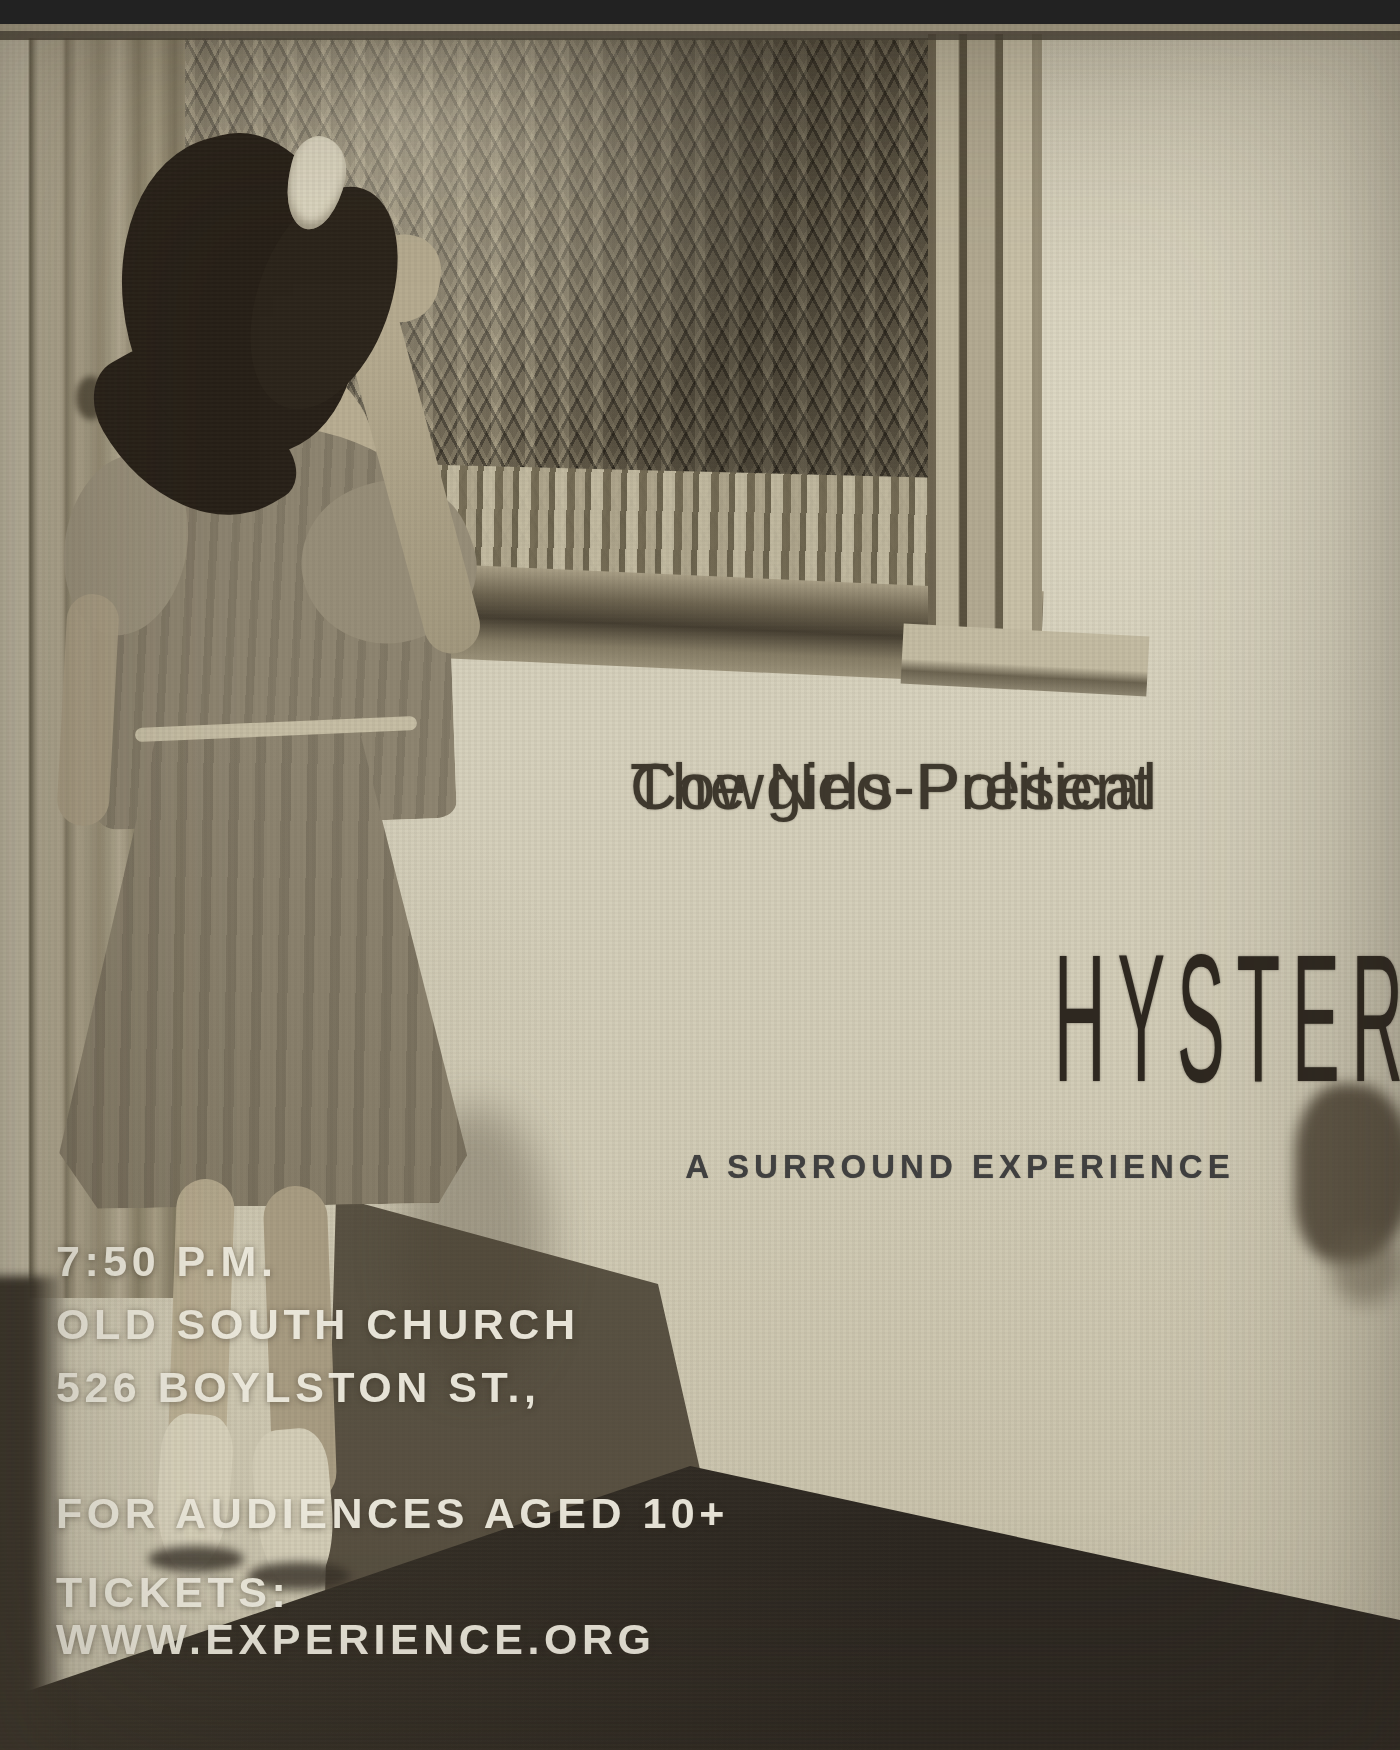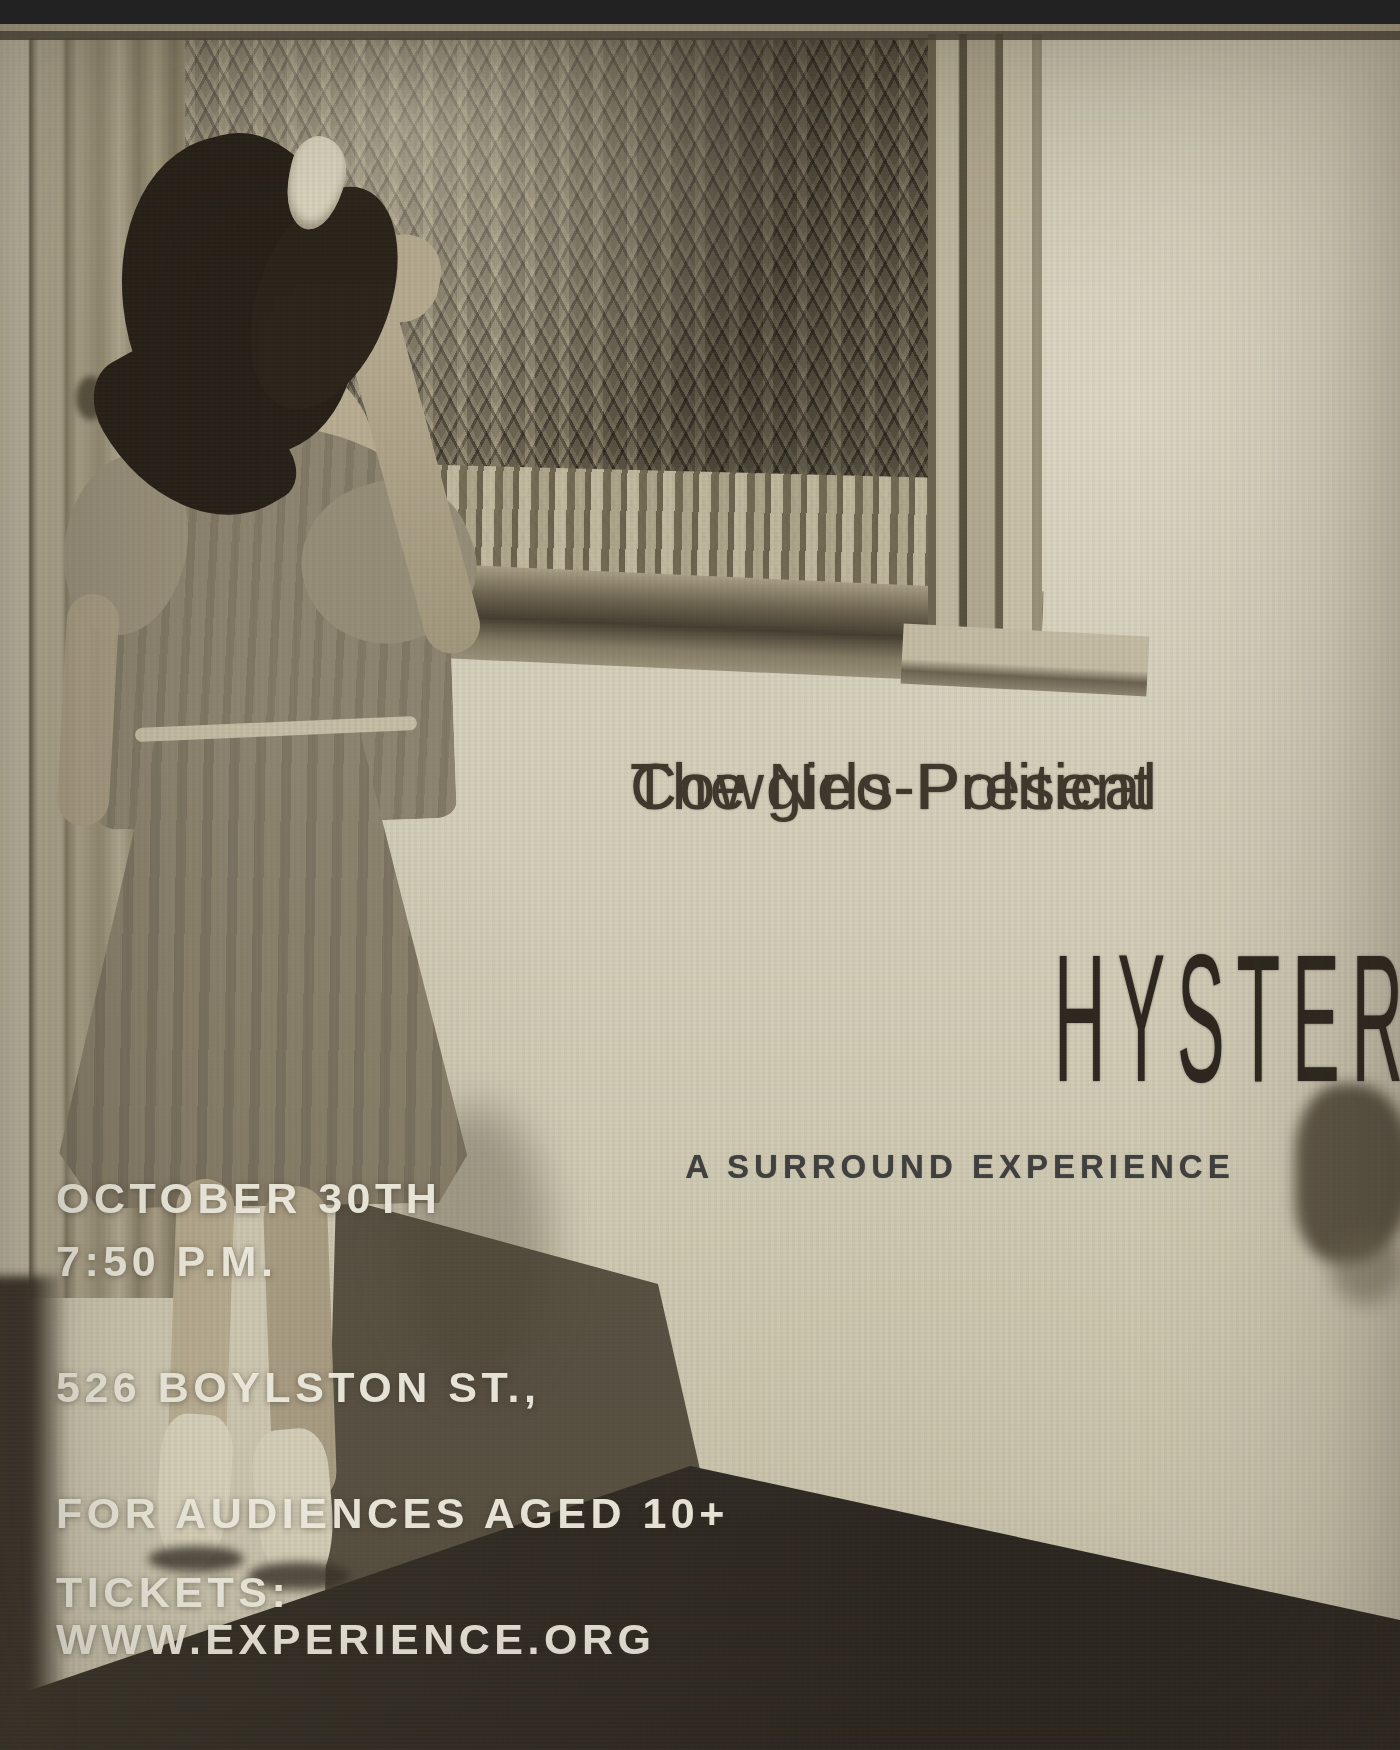--- a/index.html
+++ b/index.html
@@ -213,21 +213,21 @@
     <div>The Neo-Political</div>
     <div>Cowgirls Present</div>
   </div>
 
   <div class="title-wrap">
     <span class="title-text">HYSTERIA</span>
   </div>
 
   <div class="subtitle">A SURROUND EXPERIENCE</div>
 
-  <div class="details-line" style="top:1150px">OCTOBER 30TH</div>
   <div class="details-line" style="top:1213px">7:50 P.M.</div>
+  <div class="details-line" style="top:1276px">OLD SOUTH CHURCH</div>
   <div class="details-line" style="top:1339px">526 BOYLSTON ST.,</div>
   <div class="details-line" style="top:1465px">FOR AUDIENCES AGED 10+</div>
   <div class="details-line" style="top:1544px">TICKETS:</div>
   <div class="details-line" style="top:1591px">WWW.EXPERIENCE.ORG</div>
 
   <div class="vignette"></div>
 </div>
 
 </body></html>

